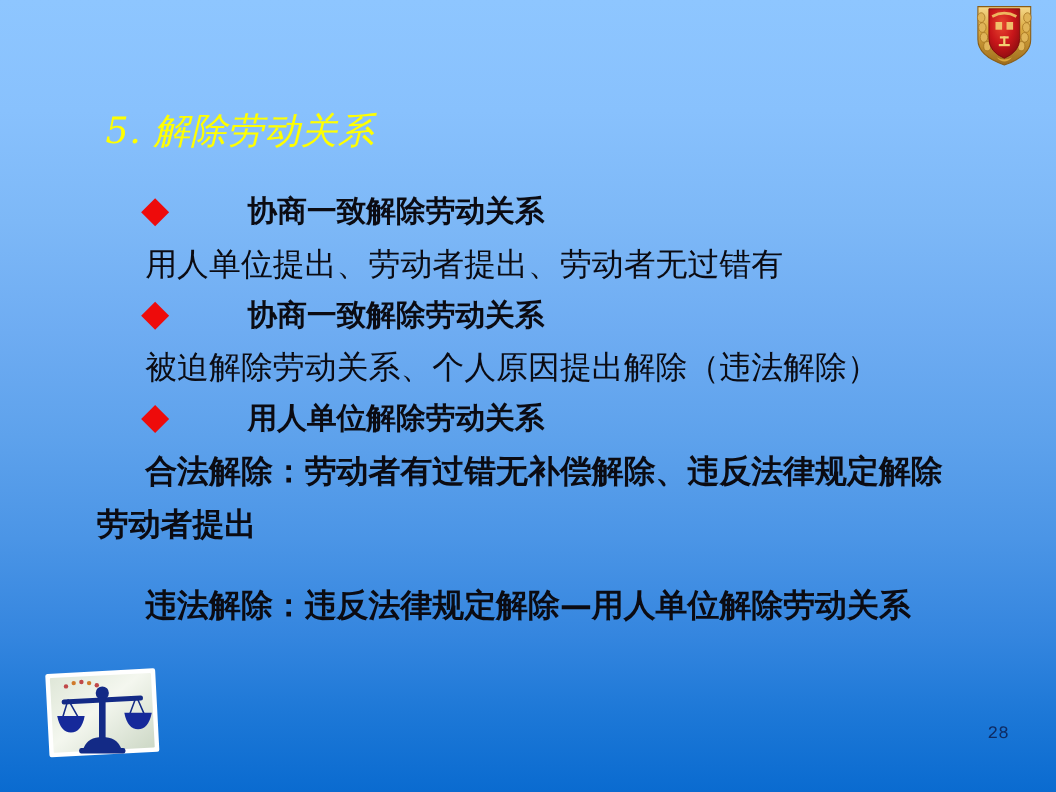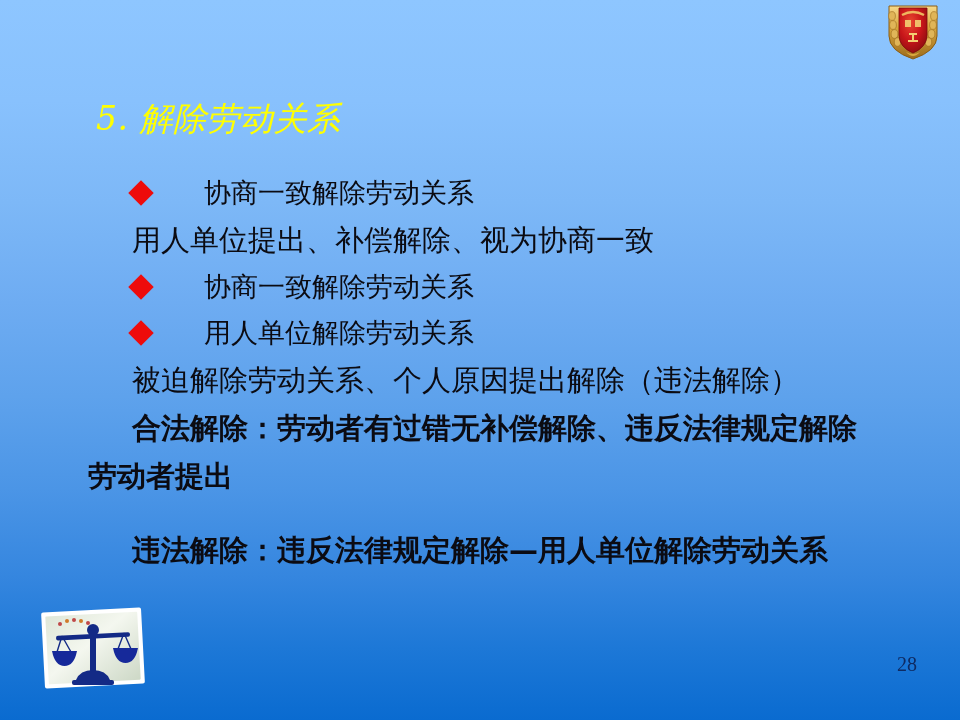--- a/index.html
+++ b/index.html
@@ -66,22 +66,22 @@
   .bullet {
     display: inline-block;
     width: 18px;
     height: 18px;
     background: #ee0b0b;
     transform: rotate(45deg);
     flex: 0 0 auto;
     margin-right: 10px;
   }
   .bullet-line .btext {
-    margin-left: 44px;
-    font-weight: 400;
+    margin-left: 65px;
+    font-weight: 700;
   }
   .plain-line {
     font-size: 29px;
     line-height: 48px;
     padding-left: 132px;
   }
   .plain-line.bold {
     font-weight: bold;
   }
   .plain-line.cont {
@@ -92,23 +92,23 @@
   }
   .gap {
     height: 26px;
   }
 
   
   .page-number {
     position: absolute;
     right: 43px;
     bottom: 44px;
-    font-size: 20px;
+    font-size: 16px;
     color: #0e2b63;
-    font-family: Liberation Serif, serif;
+    font-family: Liberation Mono, monospace;
   }
 
   
   .scales-icon {
     position: absolute;
     left: 38px;
     top: 602px;
     width: 112px;
     height: 92px;
   }
@@ -172,33 +172,33 @@
 
   <div class="title">5. 解除劳动关系</div>
 
   <div class="body-block">
 
     <div class="line bullet-line">
       <span class="bullet"></span>
       <span class="btext">协商一致解除劳动关系</span>
     </div>
 
-    <div class="line plain-line">用人单位提出、补偿解除、视为协商一致</div>
+    <div class="line plain-line">用人单位提出、劳动者提出、劳动者无过错有</div>
 
     <div class="line bullet-line">
       <span class="bullet"></span>
       <span class="btext">协商一致解除劳动关系</span>
     </div>
 
+    <div class="line plain-line">被迫解除劳动关系、个人原因提出解除（违法解除）</div>
+
     <div class="line bullet-line">
       <span class="bullet"></span>
       <span class="btext">用人单位解除劳动关系</span>
     </div>
-
-    <div class="line plain-line">被迫解除劳动关系、个人原因提出解除（违法解除）</div>
 
     <div class="line plain-line bold">合法解除：劳动者有过错无补偿解除、违反法律规定解除</div>
     <div class="line plain-line bold cont">劳动者提出</div>
 
     <div class="gap"></div>
 
     <div class="line plain-line bold indent">违法解除：违反法律规定解除—用人单位解除劳动关系</div>
   </div>
 
   <div class="scales-icon">

